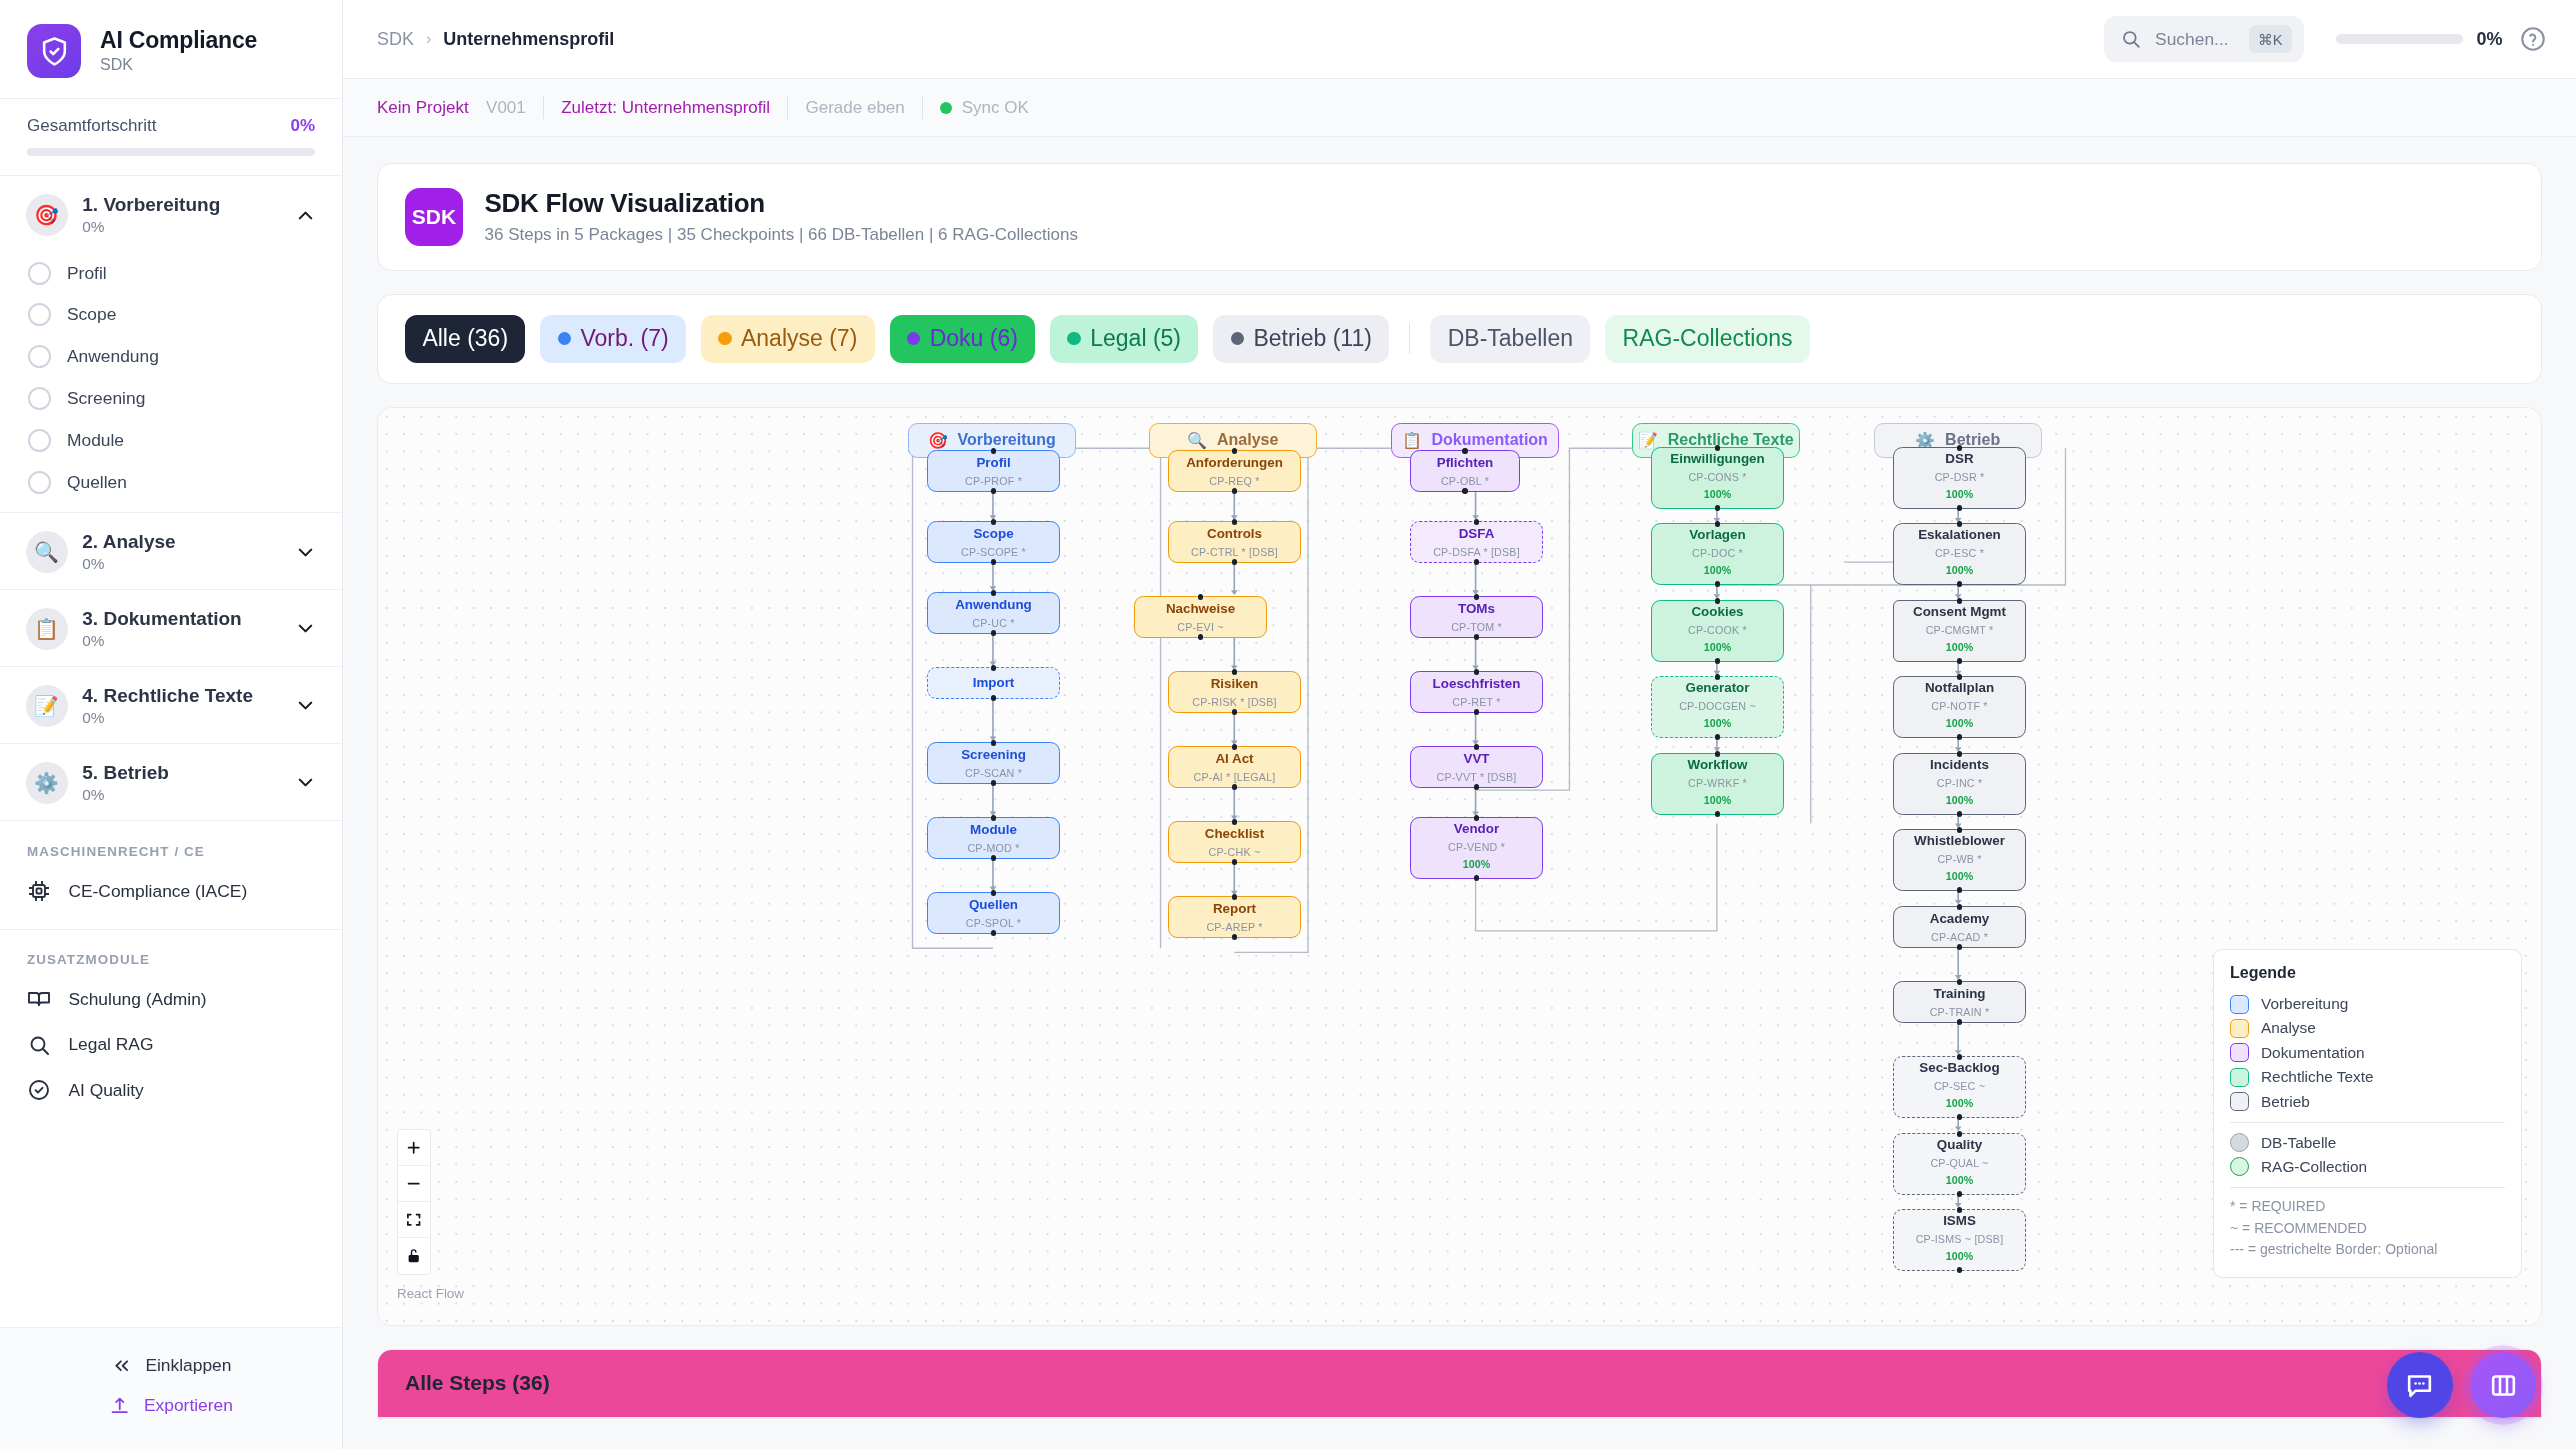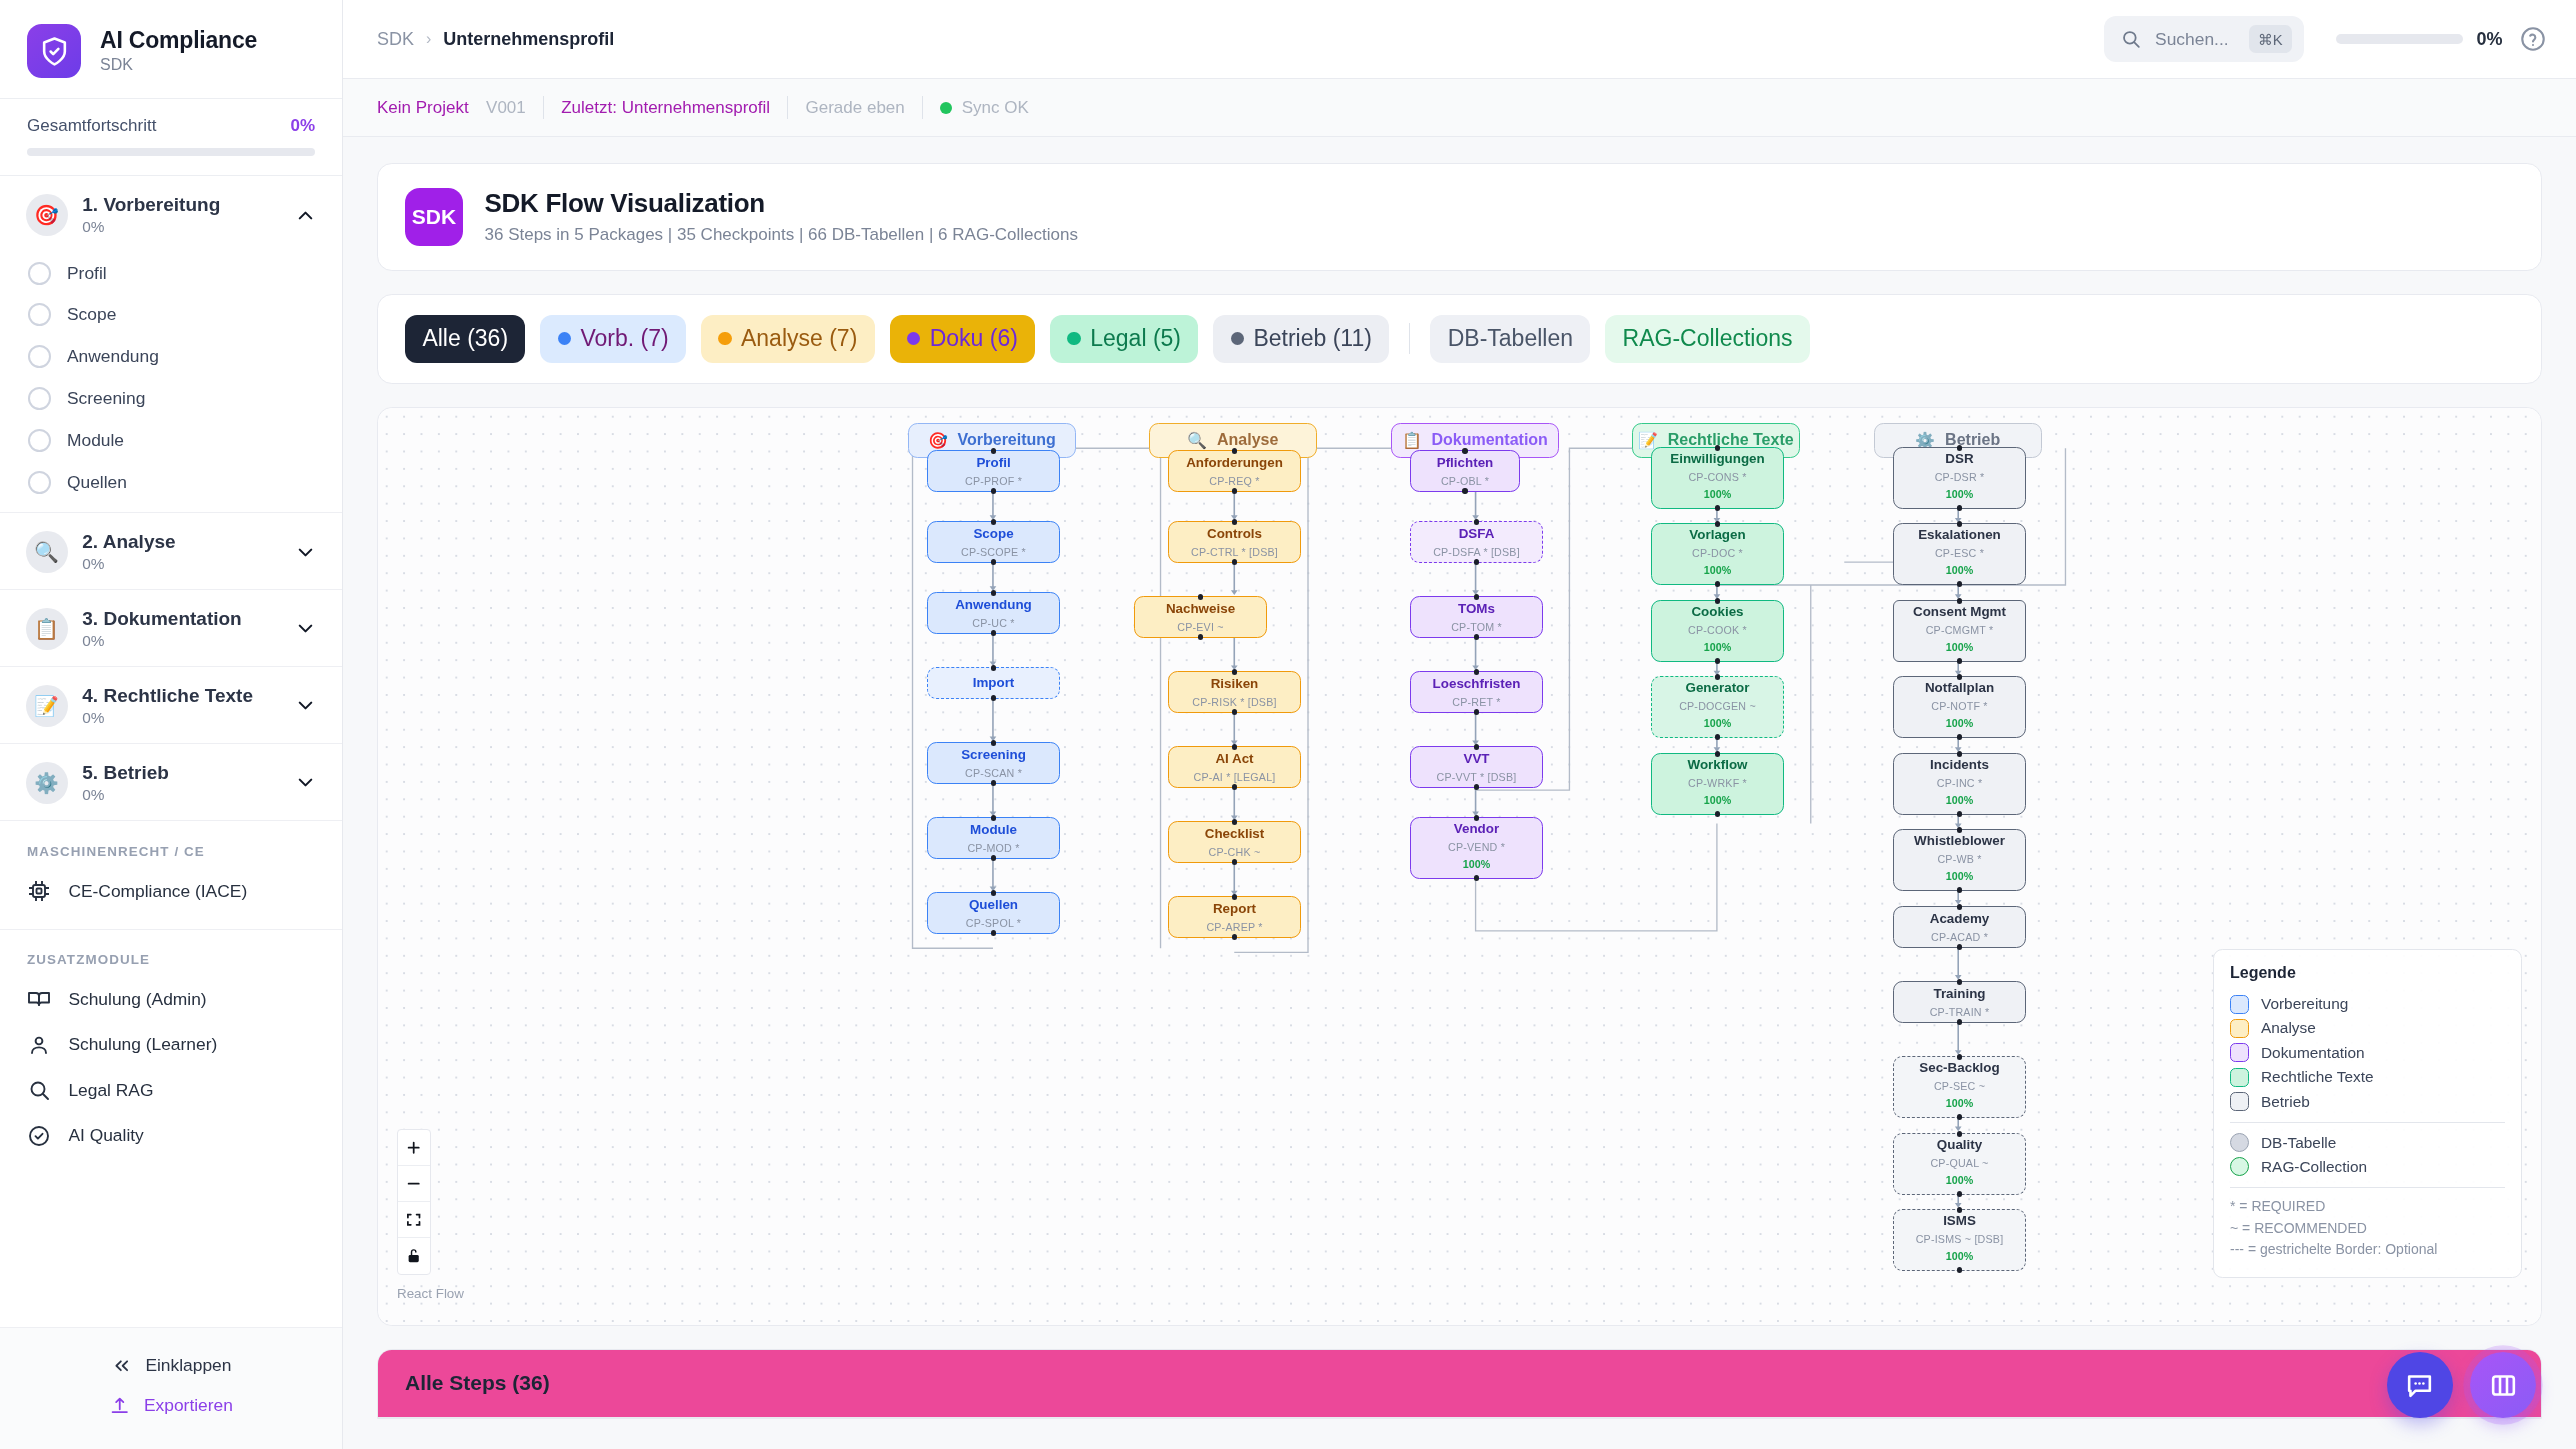--- a/index.html
+++ b/index.html
@@ -108,21 +108,21 @@
   }
   .hero-title { font-size:26px; font-weight:700; color:#141a28; letter-spacing:-0.3px; }
   .hero-sub { font-size:17px; color:#7b8496; margin-top:6px; }
 
   .filters { display:flex; align-items:center; gap:14.8px; padding:20px 27px; margin-bottom:23px; }
   .chip { border-radius:12px; padding:10.7px 17.4px; font-size:23px; font-weight:400; display:flex; align-items:center; gap:9.4px; cursor:pointer; white-space:nowrap; }
   .chip .cdot { width:13.4px; height:13.4px; border-radius:50%; flex:0 0 13.4px; }
   .chip-all { background:#1d2536; color:#fff; }
   .chip-vorb { background:#dbeafe; color:#701a75; }
   .chip-ana { background:#fdeec4; color:#9a5b10; }
-  .chip-doku { background:#eab308; color:#6d28d9; }
+  .chip-doku { background:#22c55e; color:#6d28d9; }
   .chip-legal { background:#bdf3d8; color:#0d7a4e; }
   .chip-betr { background:#eceef3; color:#3b4559; }
   .chip-plain { background:#eef0f5; color:#4a5568; }
   .chip-rag { background:#e4f9ec; color:#108a4d; }
   .chip-divider { width:0.7px; height:31px; background:#dfe3ea; margin:0 5.4px; }
 
   
   .flow-wrap { position:relative; height:919px; padding:0; overflow:hidden; }
   .flow-canvas {
     position:absolute; inset:0; border-radius:14.8px;
@@ -316,27 +316,20 @@
       <div class="sb-divider"></div>
 
       <div class="sb-section-title">ZUSATZMODULE</div>
 
       <div class="sb-link">
         <svg viewBox="0 0 24 24" fill="none" stroke="currentColor" stroke-width="1.9" stroke-linejoin="round">
           <path d="M2 6h7a3 3 0 013 3v9a2.5 2.5 0 00-2.5-2.5H2z"></path>
             <path d="M22 6h-7a3 3 0 00-3 3v9a2.5 2.5 0 012.5-2.5H22z"></path>
         </svg>
         <span>Schulung (Admin)</span>
-      </div>
-      <div class="sb-link">
-        <svg viewBox="0 0 24 24" fill="none" stroke="currentColor" stroke-width="1.9" stroke-linecap="round">
-          <circle cx="12" cy="8" r="3.4"></circle>
-            <path d="M5 20c0-3.6 3.1-5.6 7-5.6s7 2 7 5.6"></path>
-        </svg>
-        <span>Schulung (Learner)</span>
       </div>
       <div class="sb-link">
         <svg viewBox="0 0 24 24" fill="none" stroke="currentColor" stroke-width="1.9" stroke-linecap="round">
           <circle cx="11" cy="11" r="6.5"></circle>
             <path d="M16 16l5 5"></path>
         </svg>
         <span>Legal RAG</span>
       </div>
       <div class="sb-link">
         <svg viewBox="0 0 24 24" fill="none" stroke="currentColor" stroke-width="1.9" stroke-linecap="round" stroke-linejoin="round">

